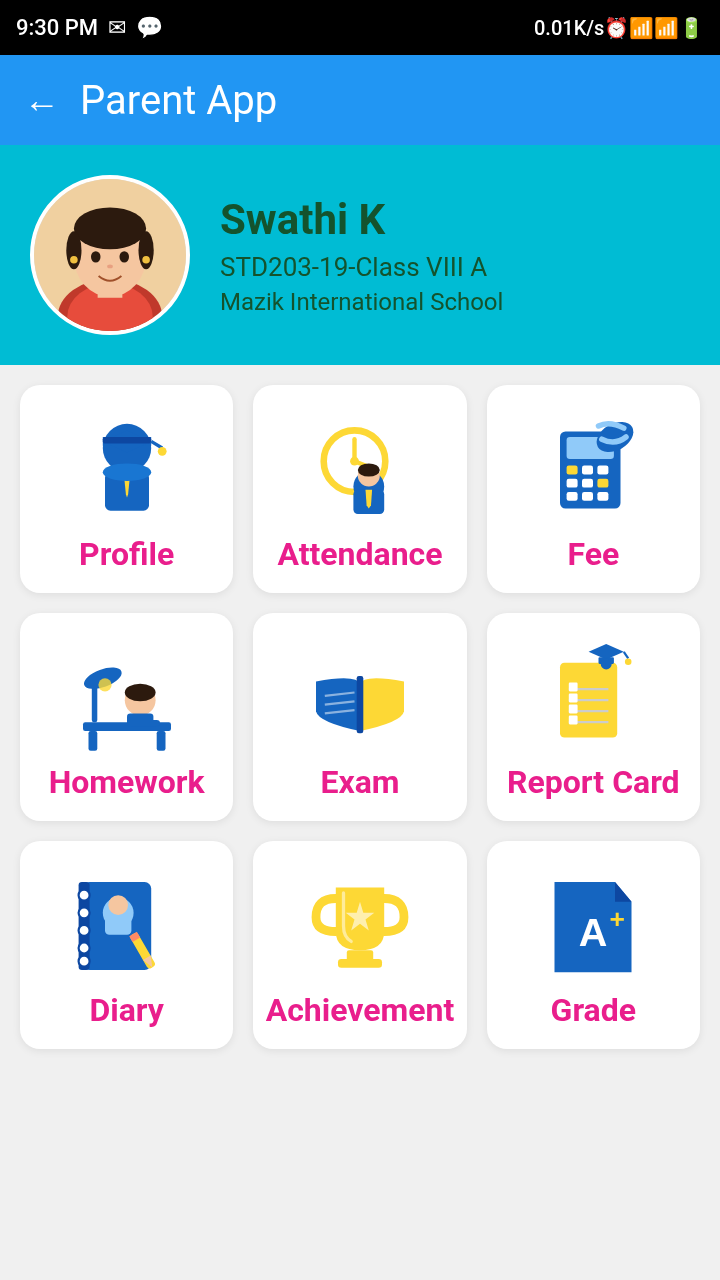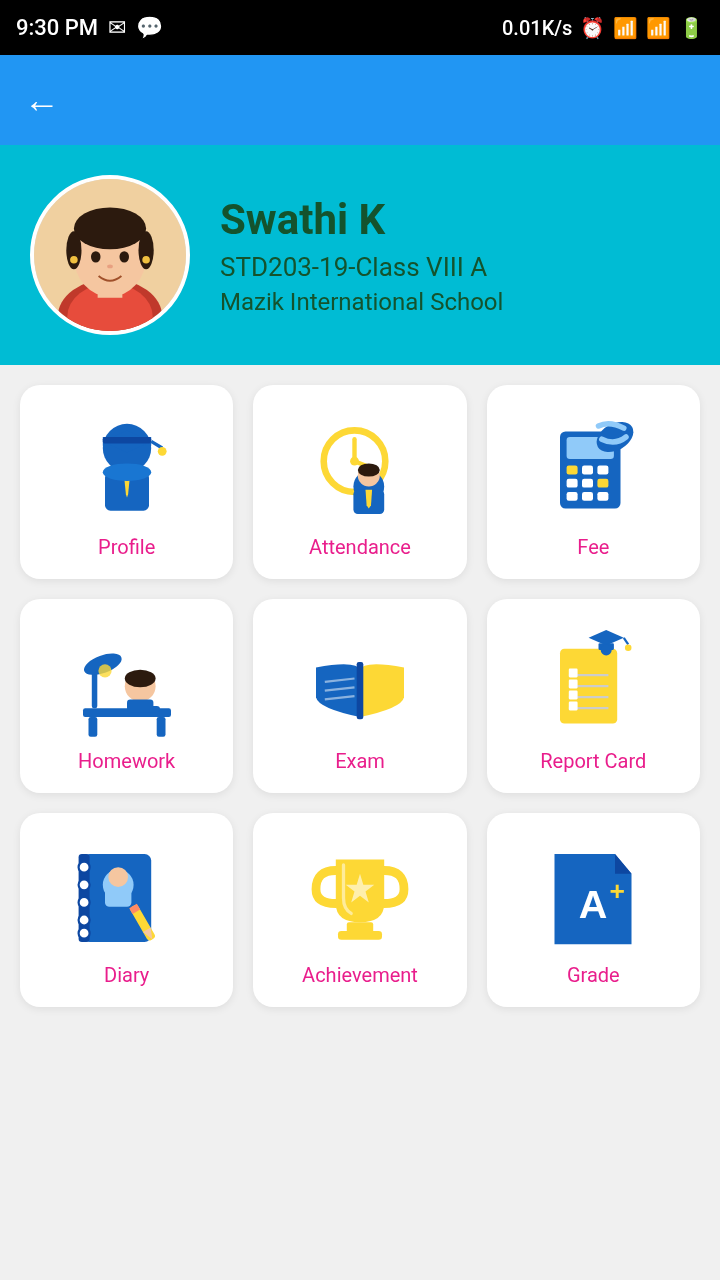--- a/index.html
+++ b/index.html
@@ -18,21 +18,21 @@
       color: #fff;
       height: 55px;
       display: flex;
       align-items: center;
       justify-content: space-between;
       padding: 0 16px;
       font-size: 22px;
       font-weight: 500;
     }
     .status-left { display: flex; align-items: center; gap: 10px; }
-    .status-right { display: flex; align-items: center; gap: 8px; font-size: 20px; }
+    .status-right { display: flex; align-items: center; font-size: 20px; }
 
     
     .top-bar {
       background: #2196F3;
       height: 90px;
       display: flex;
       align-items: center;
       padding: 0 24px;
       gap: 20px;
     }
@@ -113,23 +113,23 @@
     .grid-icon {
       width: 110px;
       height: 110px;
       display: flex;
       align-items: center;
       justify-content: center;
       margin-bottom: 10px;
     }
 
     .grid-label {
-      font-size: 20px;
+      font-size: 32px;
       color: #e91e8c;
-      font-weight: 400;
+      font-weight: 700;
       text-align: center;
       padding-bottom: 10px;
     }
 
     
     svg { width: 100%; height: 100%; }
   </style>
 </head>
 <body>
 
@@ -143,20 +143,21 @@
     <span>0.01K/s</span>
     <span>⏰</span>
     <span>📶</span>
     <span>📶</span>
     <span style="color:#4CAF50;">🔋</span>
   </div>
 </div>
 
 <div class="top-bar">
   <div class="back-btn">←</div>
+  <div class="top-bar-title">Parent App</div>
 </div>
 
 <div class="profile-banner">
   <div class="avatar-wrap">
     <svg viewBox="0 0 160 160" xmlns="http://www.w3.org/2000/svg">
 
       <rect width="160" height="160" fill="#f0d0a0"></rect>
 
       <ellipse cx="80" cy="145" rx="55" ry="40" fill="#c0392b"></ellipse>
       <ellipse cx="80" cy="145" rx="45" ry="35" fill="#e74c3c"></ellipse>

